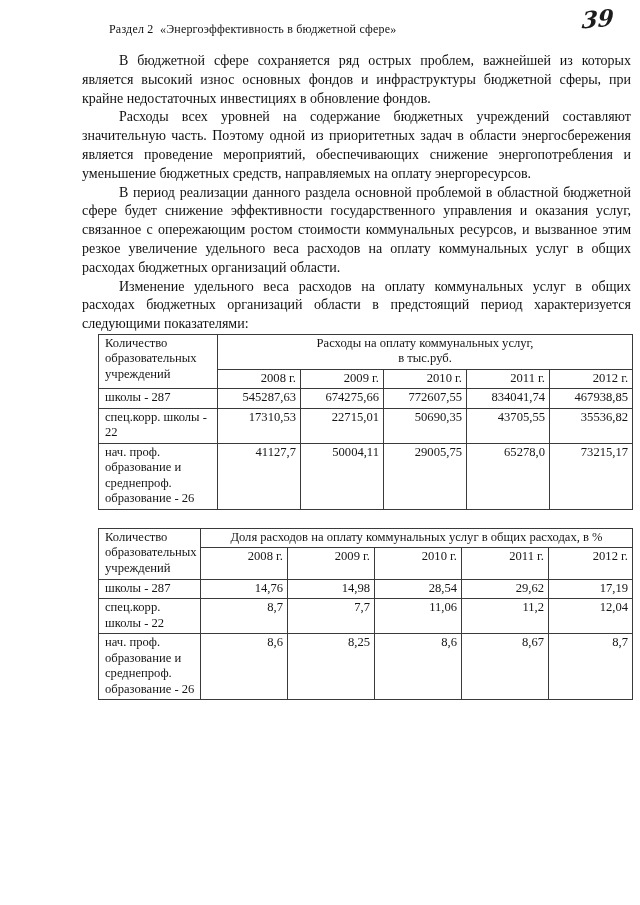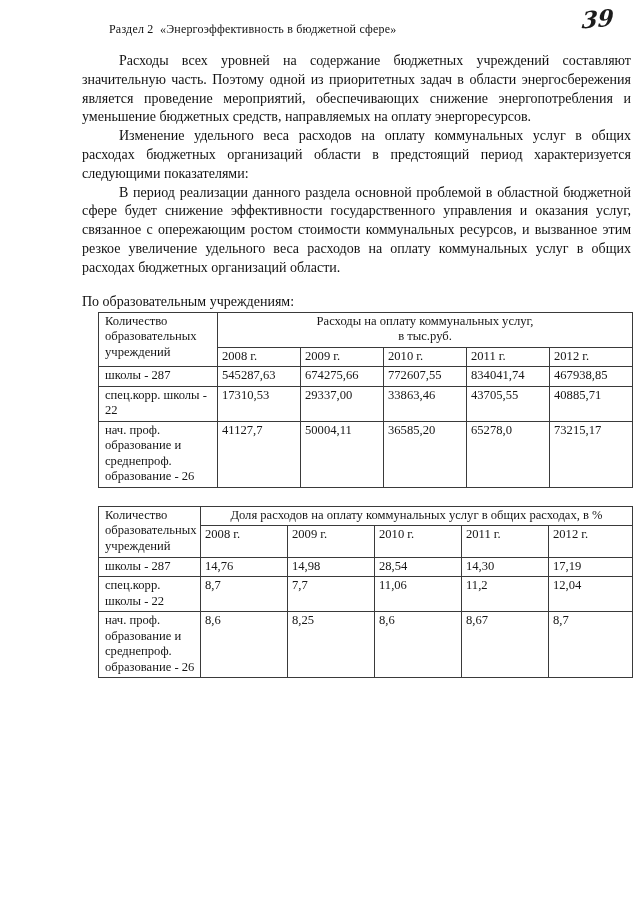--- a/index.html
+++ b/index.html
@@ -47,41 +47,41 @@
   }
   table.doc td, table.doc th {
     border:1px solid #3a3a3a;
     vertical-align:top;
     padding:1px 4px 2px 4px;
     font-weight:normal;
     overflow:hidden;
   }
   table.doc .stub { text-align:left; padding-left:6px; }
   table.doc .grp  { text-align:center; }
-  table.doc .yr   { text-align:left; }
-  table.doc .val  { text-align:left; }
+  table.doc .yr   { text-align:right; }
+  table.doc .val  { text-align:right; }
   .t2 { margin-top:18px; }
   .t2 .yr { padding-bottom:14px; }
 </style>
 </head>
 <body>
 
 <div class="page">
 
   <div class="pagenum">39</div>
 
   <div class="content">
 
     <div class="title">Раздел 2  «Энергоэффективность в бюджетной сфере»</div>
 
+    <p class="para">В бюджетной сфере сохраняется ряд острых проблем, важнейшей из которых является высокий износ основных фондов и инфраструктуры бюджетной сферы, при крайне недостаточных инвестициях в обновление фондов.</p>
     <p class="para">Расходы всех уровней на содержание бюджетных учреждений составляют значительную часть. Поэтому одной из приоритетных задач в области энергосбережения является проведение мероприятий, обеспечивающих снижение энергопотребления и уменьшение бюджетных средств, направляемых на оплату энергоресурсов.</p>
+    <p class="para">В период реализации данного раздела основной проблемой в областной бюджетной сфере будет снижение эффективности государственного управления и оказания услуг, связанное с опережающим ростом стоимости коммунальных ресурсов, и вызванное этим резкое увеличение удельного веса расходов на оплату коммунальных услуг в общих расходах бюджетных организаций области.</p>
     <p class="para">Изменение удельного веса расходов на оплату коммунальных услуг в общих расходах бюджетных организаций области в предстоящий период характеризуется следующими показателями:</p>
-    <p class="para">В период реализации данного раздела основной проблемой в областной бюджетной сфере будет снижение эффективности государственного управления и оказания услуг, связанное с опережающим ростом стоимости коммунальных ресурсов, и вызванное этим резкое увеличение удельного веса расходов на оплату коммунальных услуг в общих расходах бюджетных организаций области.</p>
 
-    <div class="caption">По образовательным учреждениям:</div>
 
     <table class="doc t1">
       <colgroup>
         <col style="width:119px">
           <col style="width:83px">
           <col style="width:83px">
         <col style="width:83px">
           <col style="width:83px">
           <col style="width:83px">
       </colgroup>
@@ -104,30 +104,30 @@
           <td class="stub">школы - 287</td>
           <td class="val">545287,63</td>
           <td class="val">674275,66</td>
           <td class="val">772607,55</td>
           <td class="val">834041,74</td>
           <td class="val">467938,85</td>
         </tr>
         <tr>
           <td class="stub">спец.корр. школы - 22</td>
           <td class="val">17310,53</td>
-          <td class="val">29337,00</td>
-          <td class="val">33863,46</td>
+          <td class="val">22715,01</td>
+          <td class="val">50690,35</td>
           <td class="val">43705,55</td>
-          <td class="val">40885,71</td>
+          <td class="val">35536,82</td>
         </tr>
         <tr>
           <td class="stub">нач. проф. образование и среднепроф. образование - 26</td>
           <td class="val">41127,7</td>
           <td class="val">50004,11</td>
-          <td class="val">36585,20</td>
+          <td class="val">29005,75</td>
           <td class="val">65278,0</td>
           <td class="val">73215,17</td>
         </tr>
       </tbody>
     </table>
 
     <table class="doc t2">
       <colgroup>
         <col style="width:102px">
           <col style="width:87px">
@@ -146,21 +146,21 @@
           <td class="yr">2009 г.</td>
           <td class="yr">2010 г.</td>
           <td class="yr">2011 г.</td>
           <td class="yr">2012 г.</td>
         </tr>
         <tr>
           <td class="stub">школы - 287</td>
           <td class="val">14,76</td>
           <td class="val">14,98</td>
           <td class="val">28,54</td>
-          <td class="val">14,30</td>
+          <td class="val">29,62</td>
           <td class="val">17,19</td>
         </tr>
         <tr>
           <td class="stub">спец.корр. школы - 22</td>
           <td class="val">8,7</td>
           <td class="val">7,7</td>
           <td class="val">11,06</td>
           <td class="val">11,2</td>
           <td class="val">12,04</td>
         </tr>

